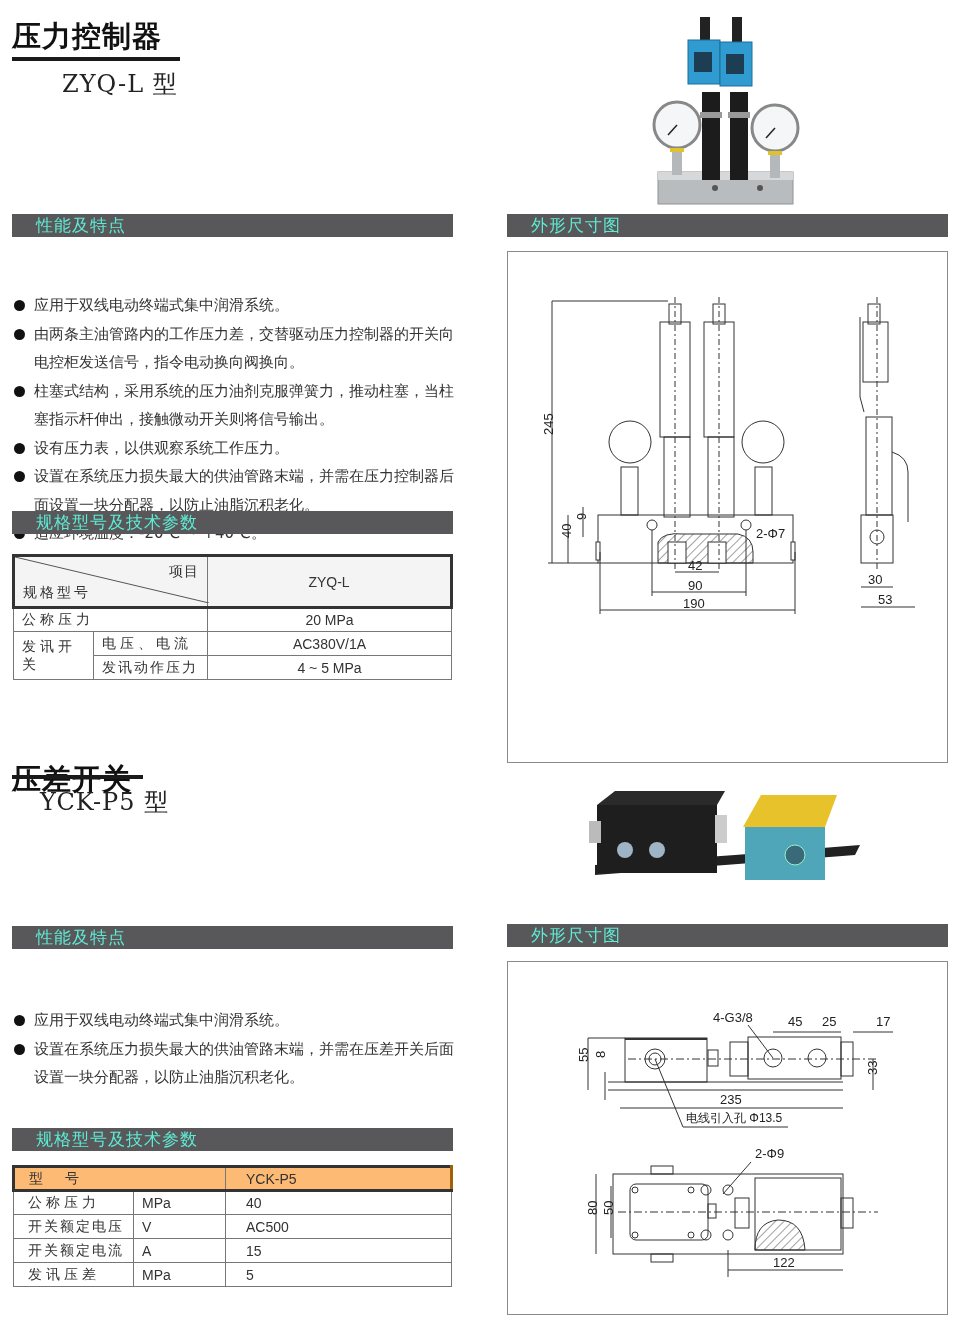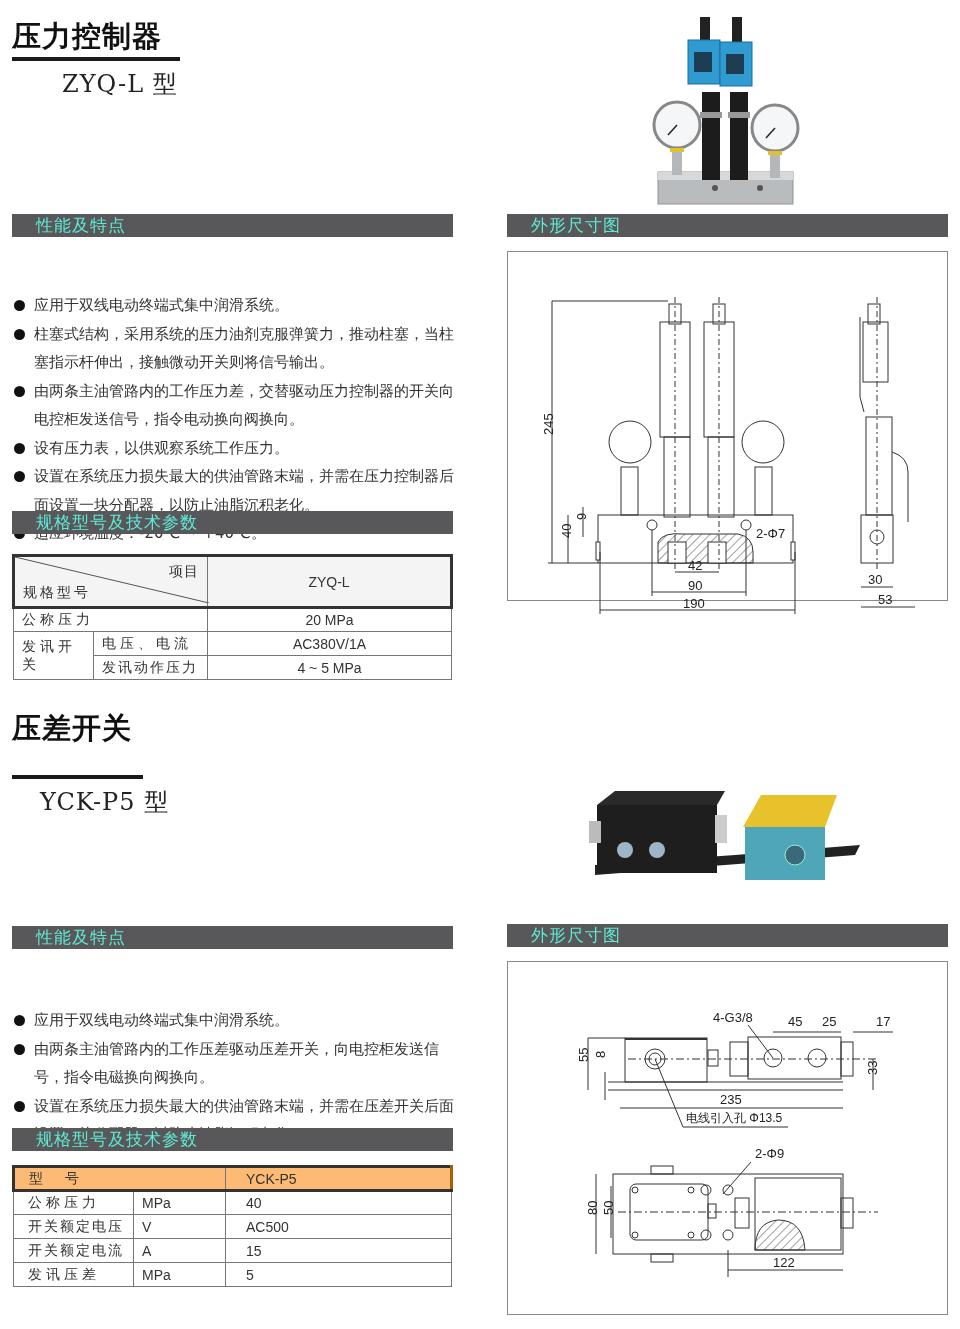--- a/index.html
+++ b/index.html
@@ -68,22 +68,22 @@
     <line x1="27" y1="113" x2="18" y2="123" stroke="#222" stroke-width="1.5"></line>
     <line x1="125" y1="116" x2="116" y2="126" stroke="#222" stroke-width="1.5"></line>
     <rect x="20" y="136" width="14" height="4" fill="#e0c22a"></rect>
     <rect x="118" y="139" width="14" height="4" fill="#e0c22a"></rect>
   </svg>
 </div>
 
 <div class="abs section-bar" style="left:12px; top:214px; width:441px;">性能及特点</div>
 <div class="abs features" style="left:12px; top:247px; width:446px;">
   <div class="feature"><span class="bullet"></span><span>应用于双线电动终端式集中润滑系统。</span></div>
+  <div class="feature"><span class="bullet"></span><span>由两条主油管路内的工作压力差，交替驱动压力控制器的开关向电控柜发送信号，指令电动换向阀换向。</span></div>
   <div class="feature"><span class="bullet"></span><span>柱塞式结构，采用系统的压力油剂克服弹簧力，推动柱塞，当柱塞指示杆伸出，接触微动开关则将信号输出。</span></div>
-  <div class="feature"><span class="bullet"></span><span>由两条主油管路内的工作压力差，交替驱动压力控制器的开关向电控柜发送信号，指令电动换向阀换向。</span></div>
   <div class="feature"><span class="bullet"></span><span>设有压力表，以供观察系统工作压力。</span></div>
   <div class="feature"><span class="bullet"></span><span>设置在系统压力损失最大的供油管路末端，并需在压力控制器后面设置一块分配器，以防止油脂沉积老化。</span></div>
   <div class="feature"><span class="bullet"></span><span>适应环境温度：-20℃ ~ +40℃。</span></div>
 </div>
 
 <div class="abs section-bar" style="left:12px; top:511px; width:441px;">规格型号及技术参数</div>
 <table class="abs spec spec1" style="left:12px; top:554px; width:441px;">
   <colgroup>
       <col style="width:80px">
       <col style="width:114px">
@@ -110,21 +110,21 @@
     <td class="center">AC380V/1A</td>
   </tr>
   <tr>
     <td class="lbl" style="letter-spacing:2px;">发讯动作压力</td>
     <td class="center">4 ~ 5 MPa</td>
   </tr>
 </tbody>
   </table>
 
 <div class="abs section-bar" style="left:507px; top:214px; width:441px;">外形尺寸图</div>
-<div class="abs drawing-box" style="left:507px; top:251px; width:441px; height:350px;">
+<div class="abs drawing-box" style="left:507px; top:251px; width:441px; height:512px;">
   <svg width="441" height="430" viewBox="0 0 441 430" fill="none" stroke="#333" stroke-width="1">
 
     <line x1="44" y1="49" x2="160" y2="49"></line>
     <line x1="44" y1="49" x2="44" y2="311"></line>
     <text class="dim-text" x="38" y="190" transform="rotate(-90 38 183)" stroke="none">245</text>
     <line x1="40" y1="311" x2="90" y2="311"></line>
 
     <line x1="60" y1="263" x2="60" y2="311"></line>
     <text class="dim-text" x="58" y="291" transform="rotate(-90 58 286)" stroke="none">40</text>
     <line x1="75" y1="255" x2="75" y2="285"></line>
@@ -178,21 +178,21 @@
     <line x1="353" y1="355" x2="407" y2="355"></line>
       <text class="dim-text" x="370" y="352" stroke="none">53</text>
     <defs>
       <pattern id="hatch" width="6" height="6" patternUnits="userSpaceOnUse" patternTransform="rotate(45)">
         <line x1="0" y1="0" x2="0" y2="6" stroke="#444" stroke-width="1"></line>
       </pattern>
     </defs>
   </svg>
 </div>
 
-<div class="abs product-title" style="left:12px; top:710px;">压差开关</div>
+<div class="abs product-title" style="left:12px; top:761px;">压差开关</div>
 <div class="abs title-underline" style="left:12px; top:775px; width:131px;"></div>
 <div class="abs model-line" style="left:40px; top:786px;">YCK-P5 型</div>
 
 <div class="abs" style="left:585px; top:785px; width:280px; height:100px;">
   <svg width="280" height="100" viewBox="0 0 280 100">
     <polygon points="10,90 270,70 275,60 150,70 10,80" fill="#222"></polygon>
     <rect x="12" y="20" width="120" height="68" fill="#1e1e1e"></rect>
     <polygon points="12,20 30,6 140,6 132,20" fill="#2a2a2a"></polygon>
     <circle cx="40" cy="65" r="8" fill="#9fb4c4"></circle>
       <circle cx="72" cy="65" r="8" fill="#9fb4c4"></circle>
@@ -200,21 +200,20 @@
     <rect x="130" y="30" width="12" height="28" fill="#ccc"></rect>
     <rect x="160" y="40" width="80" height="55" fill="#4ea6b8"></rect>
     <polygon points="158,42 176,10 252,10 240,42" fill="#e8c22a"></polygon>
     <circle cx="210" cy="70" r="10" fill="#3a6a7a" stroke="#9ec"></circle>
   </svg>
 </div>
 
 <div class="abs section-bar" style="left:12px; top:926px; width:441px;">性能及特点</div>
 <div class="abs features" style="left:12px; top:962px; width:446px;">
   <div class="feature"><span class="bullet"></span><span>应用于双线电动终端式集中润滑系统。</span></div>
-  <div class="feature"><span class="bullet"></span><span>由两条主油管路内的工作压差驱动压差开关，向电控柜发送信号，指令电磁换向阀换向。</span></div>
   <div class="feature"><span class="bullet"></span><span>设置在系统压力损失最大的供油管路末端，并需在压差开关后面设置一块分配器，以防止油脂沉积老化。</span></div>
 </div>
 
 <div class="abs section-bar" style="left:12px; top:1128px; width:441px;">规格型号及技术参数</div>
 <table class="abs spec spec2" style="left:12px; top:1165px; width:441px;">
   <colgroup>
       <col style="width:120px">
       <col style="width:92px">
       <col>
     </colgroup>

